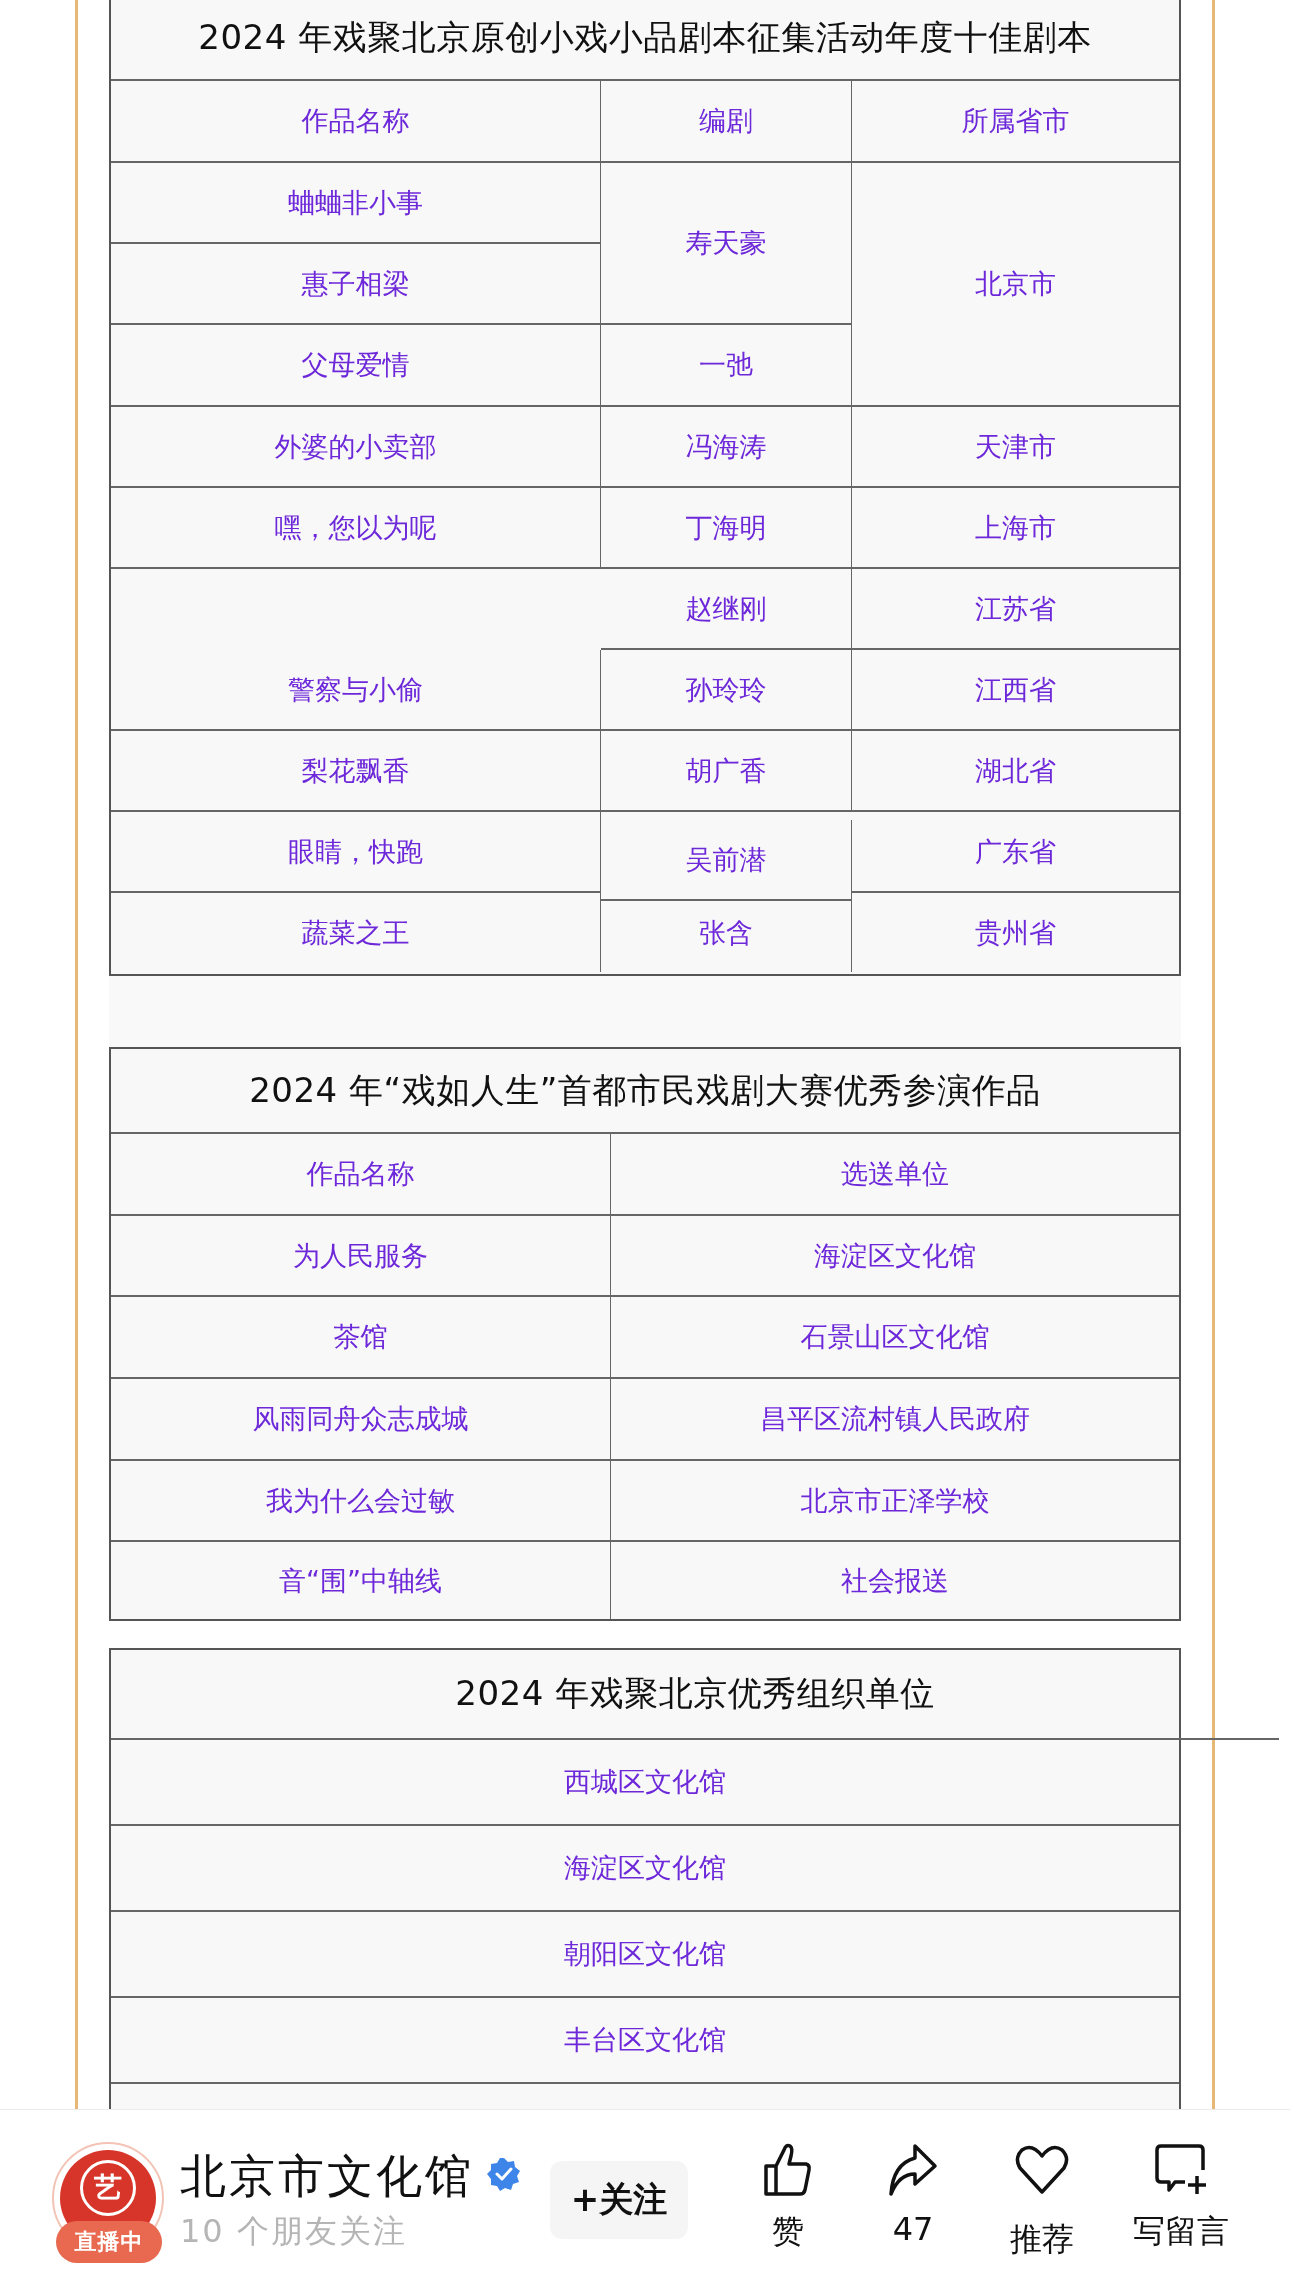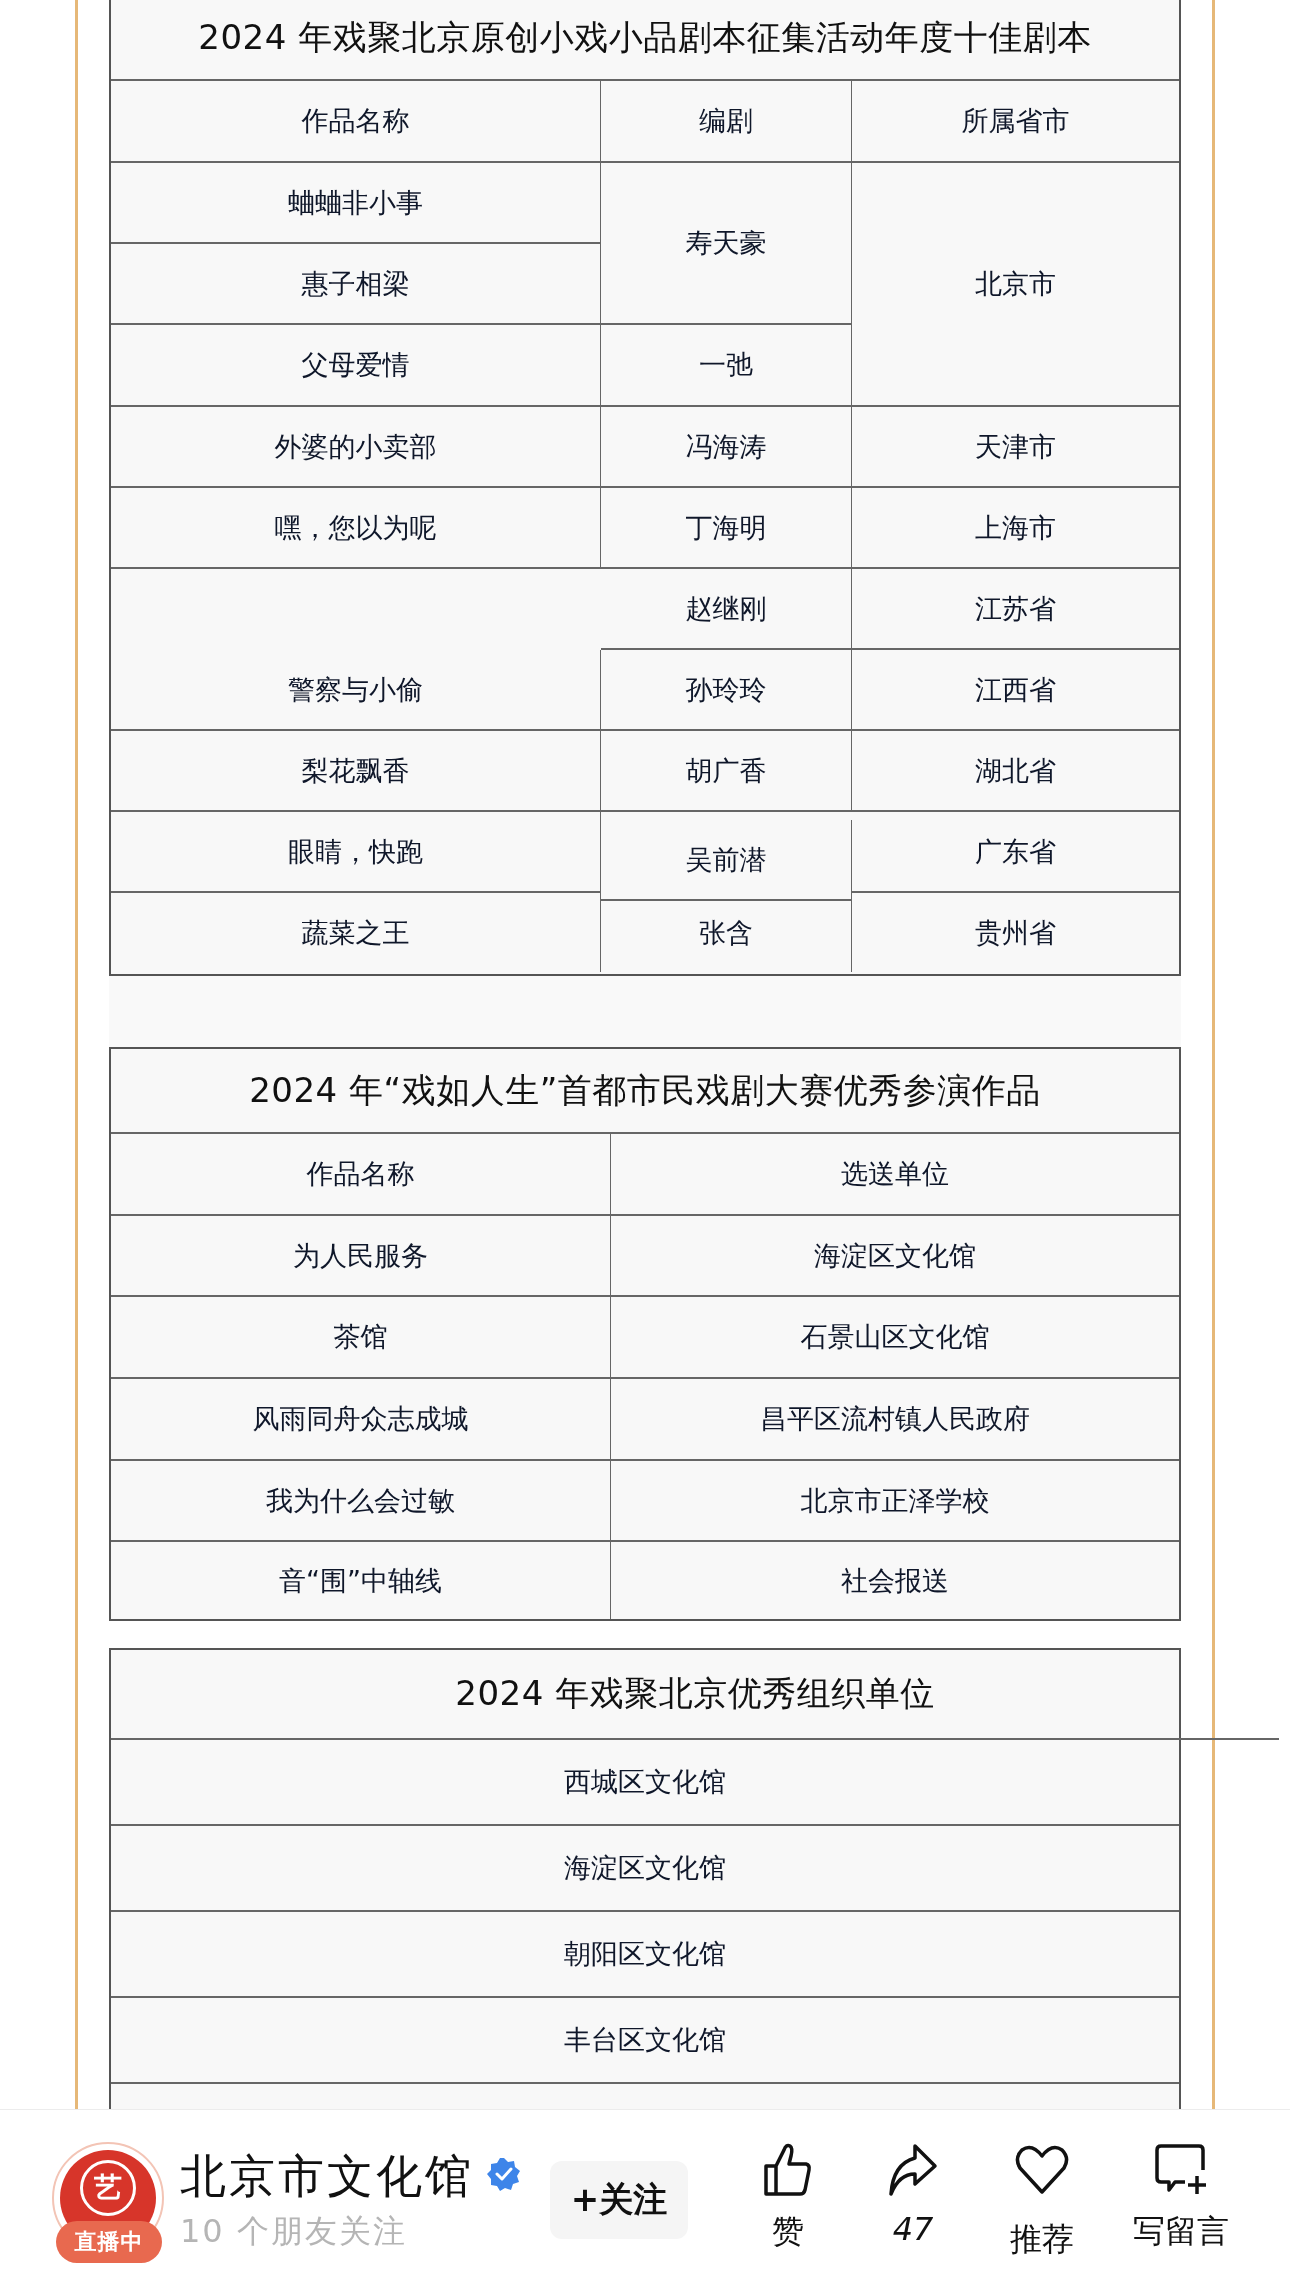--- a/index.html
+++ b/index.html
@@ -1,19 +1,19 @@
 <!DOCTYPE html>
 <html><head>
 <meta charset="utf-8">
 <style>
   html, body { margin:0; padding:0; }
   body { width:1290px; height:2293px; position:relative; overflow:hidden; background:#ffffff; font-family:"DejaVu Sans","Liberation Sans",sans-serif; color:#1a1a1a; }
   .gold { position:absolute; top:0; width:3px; height:2109px; background:#e6b878; }
   .tbl { position:absolute; left:109px; width:1072px; background:#f8f8f8; border:2px solid #555; box-sizing:border-box; }
-  .cell { position:absolute; display:flex; align-items:center; justify-content:center; box-sizing:border-box; font-size:27px; color:#0f172a; border-right:1.5px solid #666; border-bottom:2px solid #666; text-align:center; }
+  .cell { position:absolute; display:flex; align-items:center; justify-content:center; box-sizing:border-box; font-size:27px; color:#6d28d9; border-right:1.5px solid #666; border-bottom:2px solid #666; text-align:center; }
   .title { font-size:34px; color:#111; letter-spacing:0.5px; }
   .gap { position:absolute; left:109px; width:1072px; background:#f9f9f9; }
   .bottombar { position:absolute; left:0; top:2109px; width:1290px; height:184px; background:#fff; border-top:1px solid #ececec; }
   .avatar { position:absolute; left:52px; top:32px; width:112px; height:112px; border-radius:50%; background:#fff; border:2px solid #f3c4b5; box-sizing:border-box; }
   .avatar-inner { position:absolute; left:6px; top:6px; width:96px; height:96px; border-radius:50%; background:#d7352a; overflow:hidden; }
   .avatar-inner .logo { position:absolute; left:20px; top:10px; width:56px; height:56px; border-radius:50%; border:3px solid #fff; box-sizing:border-box; color:#fff; font-size:28px; font-weight:bold; display:flex; align-items:center; justify-content:center; }
   .live { position:absolute; left:56px; top:111px; width:106px; height:42px; border-radius:21px; background:#e8694f; color:#fff; font-size:22px; font-weight:bold; display:flex; align-items:center; justify-content:center; letter-spacing:1px; }
   .acct-name { position:absolute; left:180px; top:36px; font-size:46px; color:#111; letter-spacing:3px; }
   .verified { position:absolute; left:486px; top:46px; width:36px; height:36px; }
   .friends { position:absolute; left:180px; top:100px; font-size:32px; color:#b5b5b5; letter-spacing:2px; }
@@ -116,21 +116,21 @@
   </svg>
   <div class="friends">10 个朋友关注</div>
   <div class="follow-btn">+关注</div>
 
   <div class="action" style="left:733px;">
     <svg viewBox="0 0 60 60">
       <path d="M8 26 H18 V54 H8 Z M18 26 L26 10 Q28 4 32 6 Q35 8 33 16 L31 24 H48 Q52 25 51 30 L47 50 Q46 54 42 54 H18" fill="none" stroke="#111" stroke-width="3.5" stroke-linejoin="round"></path>
     </svg>
     <div class="lbl">赞</div>
   </div>
-  <div class="action" style="left:858px;font-style:italic;">
+  <div class="action" style="left:858px;">
     <svg viewBox="0 0 60 60">
       <path d="M32 6 L52 26 L32 44 L32 34 Q16 34 8 54 Q10 24 32 18 Z" fill="none" stroke="#111" stroke-width="3.5" stroke-linejoin="round"></path>
     </svg>
     <div class="lbl">47</div>
   </div>
   <div class="action" style="left:987px;gap:8px;">
     <svg viewBox="0 0 60 60">
       <path d="M30 52 L8 28 Q2 18 10 10 Q20 3 30 16 Q40 3 50 10 Q58 18 52 28 Z" fill="none" stroke="#111" stroke-width="3.5" stroke-linejoin="round"></path>
     </svg>
     <div class="lbl">推荐</div>

